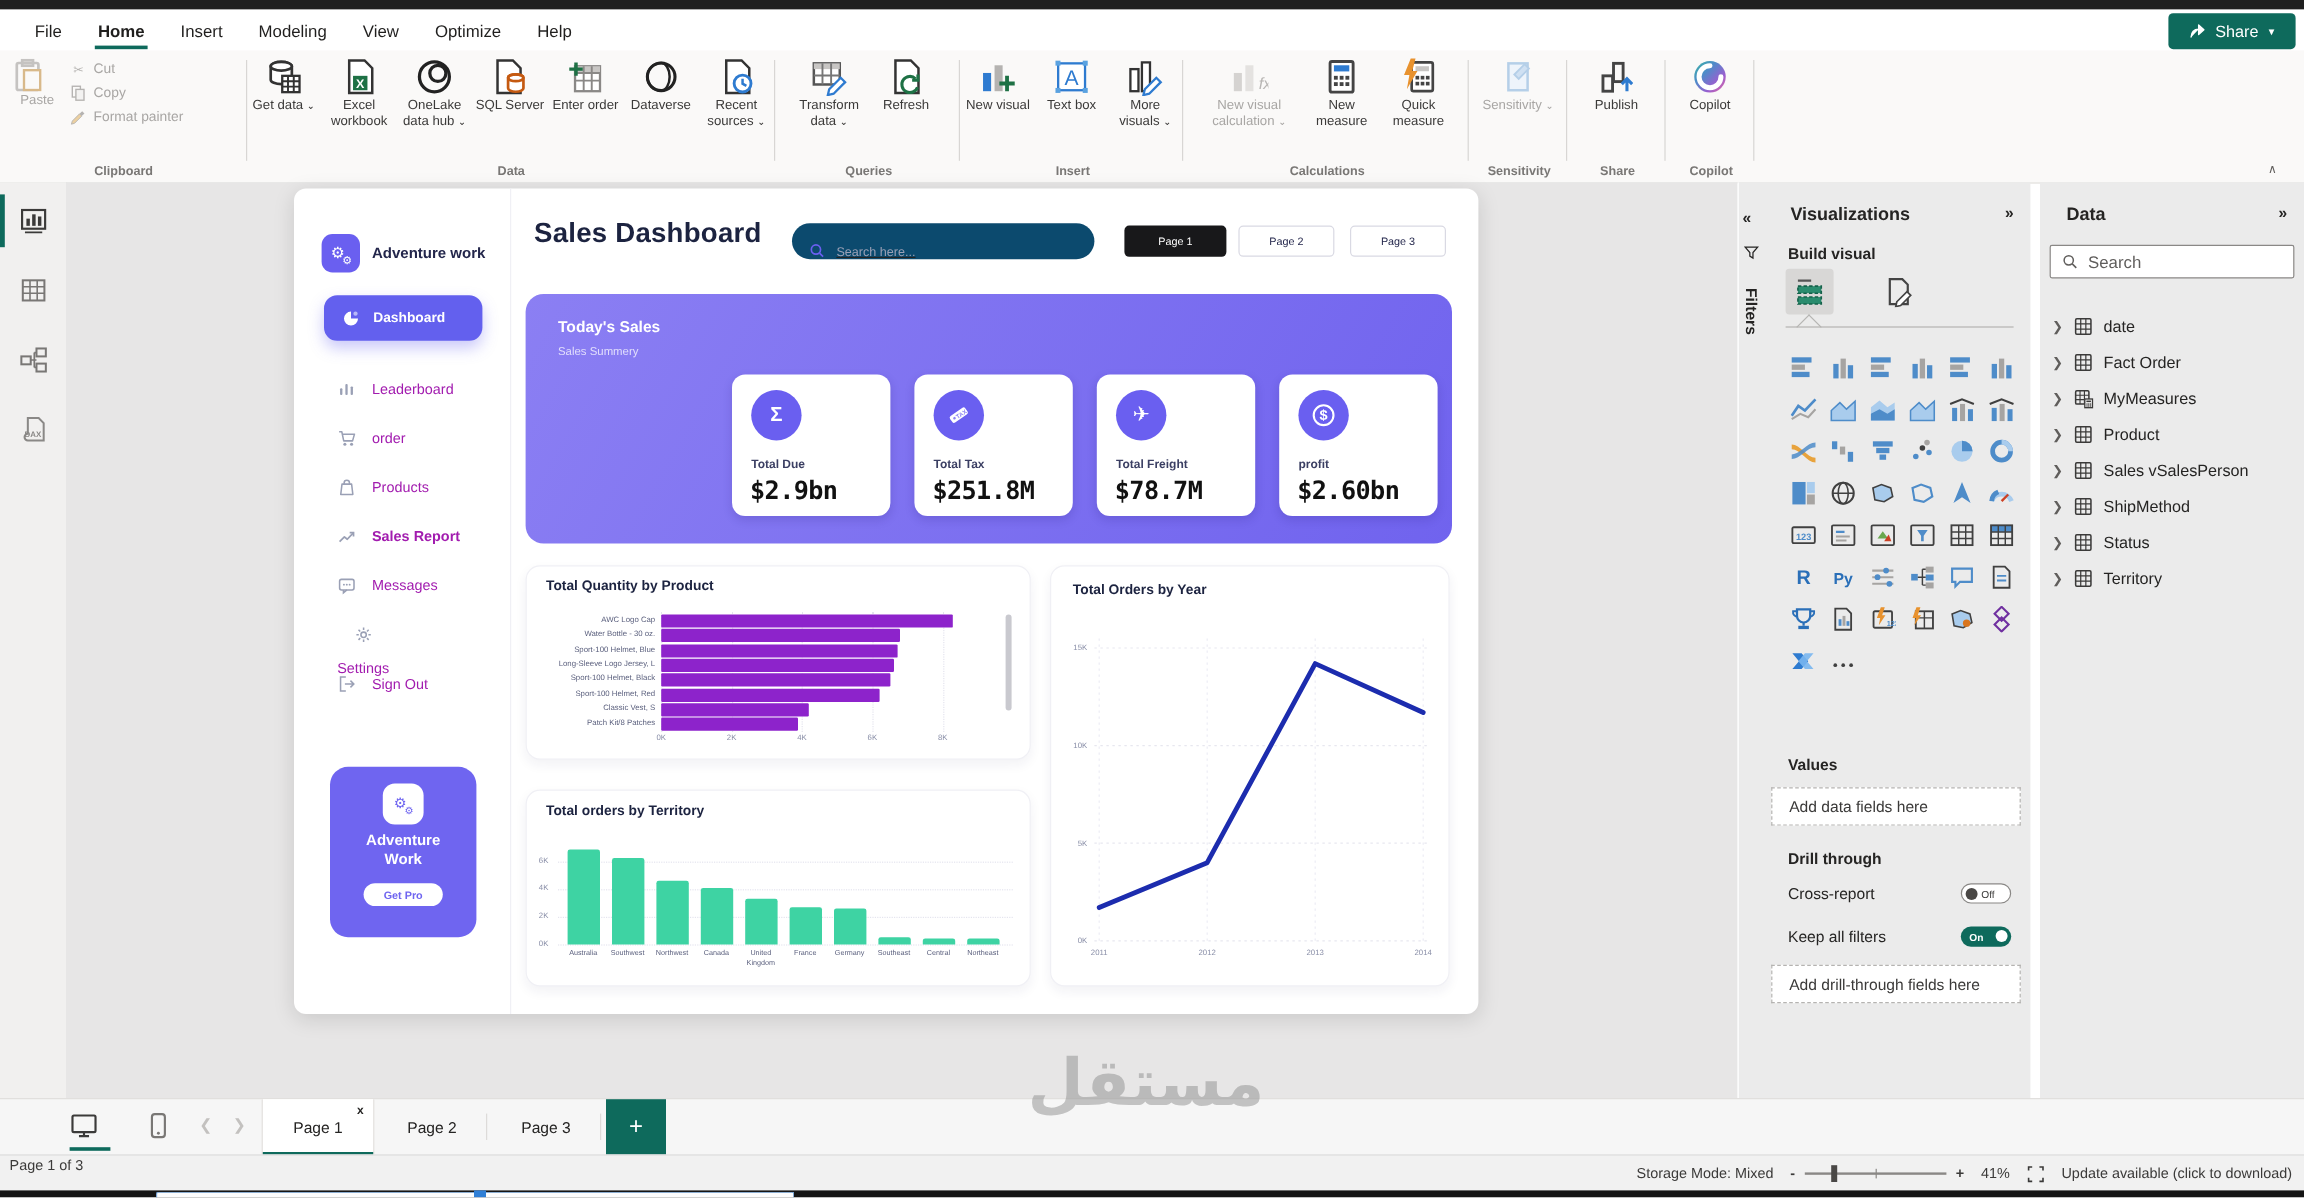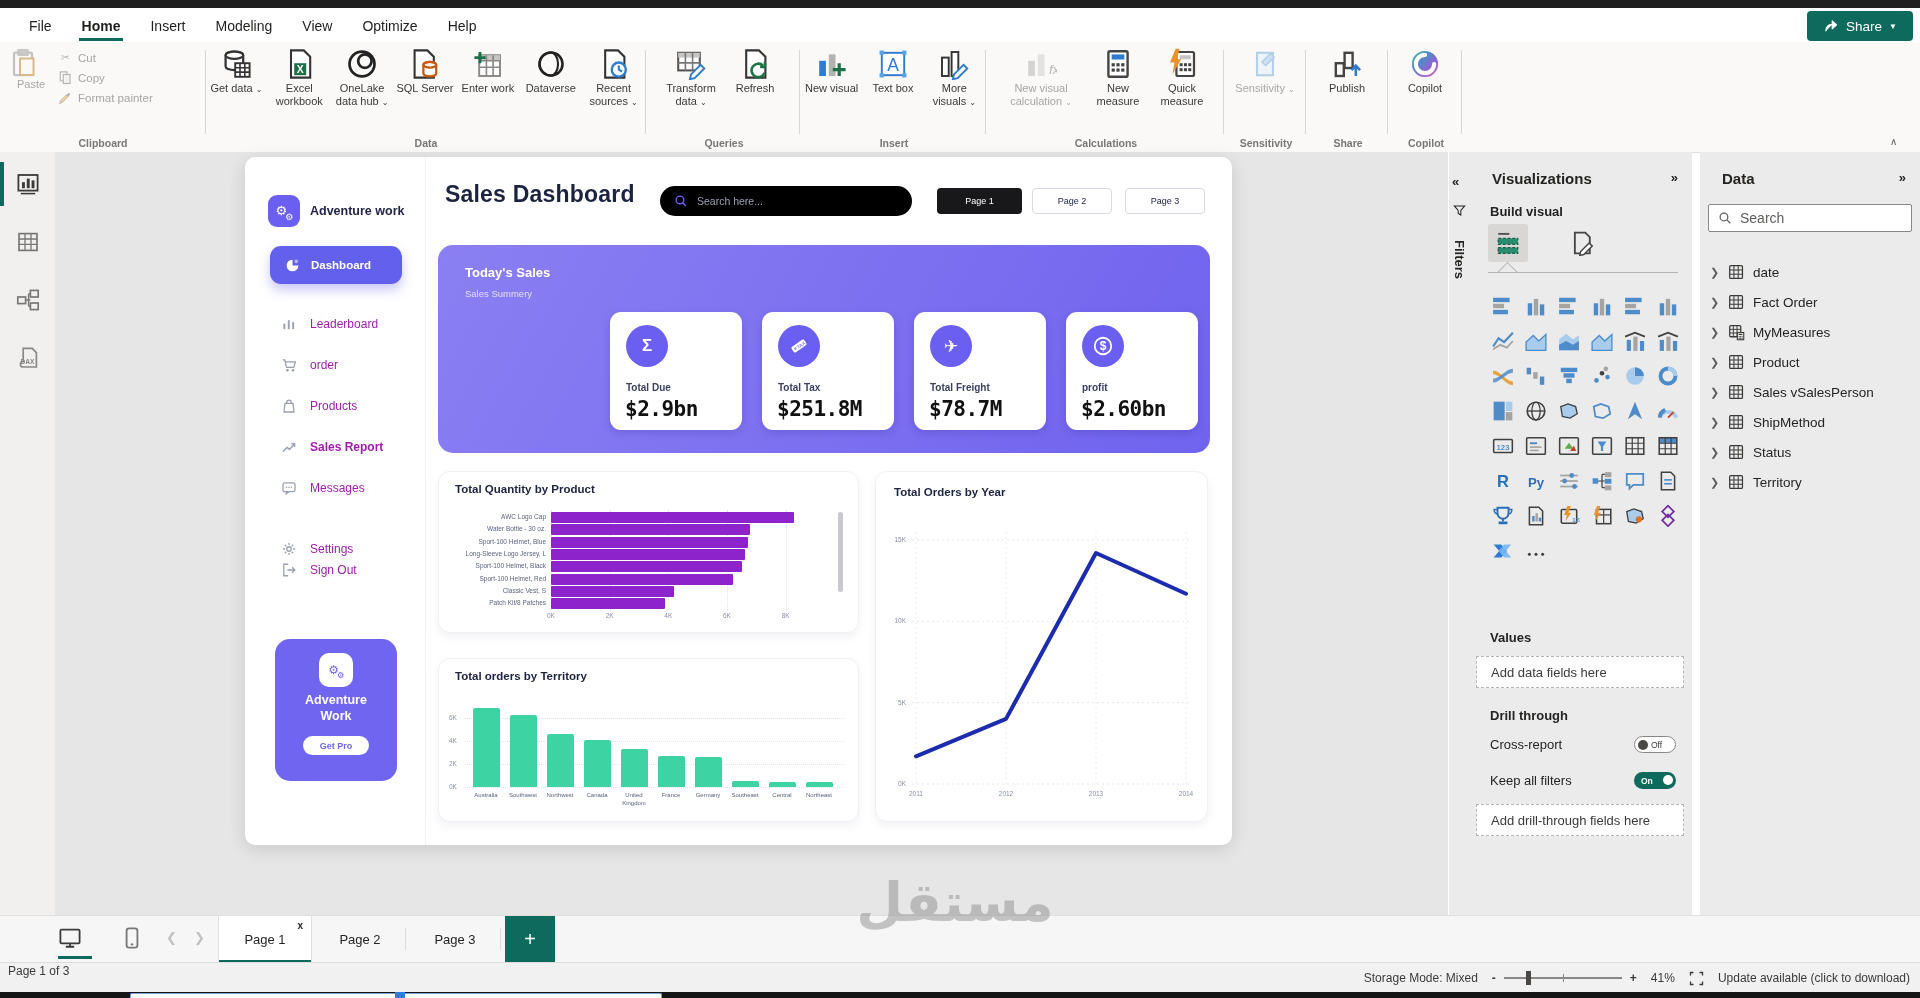--- a/index.html
+++ b/index.html
@@ -42,22 +42,22 @@
      display:flex;align-items:center;gap:11px;padding-left:15px;box-sizing:border-box;color:#fff;font-size:11.5px;font-weight:700;
      box-shadow:0 6px 12px rgba(99,96,238,.35);}
   .side-item{position:absolute;left:36px;display:flex;align-items:center;gap:13px;color:#a21caf;font-size:12px;}
   .promo{position:absolute;left:30px;top:482px;width:122px;height:142px;background:#6f65f0;border-radius:15px;text-align:center;color:#fff;}
   .promo-ic{margin:14px auto 6px;width:34px;height:34px;background:#fff;border-radius:10px;color:#6f65f0;
      display:flex;align-items:center;justify-content:center;font-size:16px;}
   .promo-title{font-size:12.5px;font-weight:700;line-height:1.25;width:70px;margin:0 auto;}
   .promo-btn{margin:12px auto 0;width:66px;height:19px;background:#fff;border-radius:10px;color:#6f65f0;
      font-size:9px;font-weight:700;display:flex;align-items:center;justify-content:center;}
   .dash-title{position:absolute;left:200px;top:24px;font-size:23px;font-weight:800;color:#1c2340;letter-spacing:.2px;}
-  .dash-search{position:absolute;left:415px;top:29px;width:252px;height:30px;background:#000000;border-radius:15px;
-     display:flex;align-items:center;gap:9px;padding-left:14px;box-sizing:border-box;}
+  .dash-search{position:absolute;left:415px;top:29px;width:252px;height:30px;background:#0c4a6e;border-radius:15px;
+     display:flex;align-items:flex-end;gap:9px;padding-left:14px;box-sizing:border-box;text-decoration:underline;}
   .dash-search .ph{font-size:10.5px;color:#9aa0b5;}
   .pagebtn{position:absolute;top:31px;height:26px;border-radius:4px;font-size:9px;display:flex;align-items:center;justify-content:center;}
   .pagebtn.dark{background:#18181a;color:#fff;}
   .pagebtn.lite{background:#fff;border:1px solid #d9d9e3;color:#23264b;box-sizing:border-box;}
   .banner{position:absolute;left:193px;top:88px;width:772px;height:208px;border-radius:15px;
      background:linear-gradient(120deg,#8b7ff3,#7063ee);}
   .banner-title{position:absolute;left:27px;top:20px;font-size:13px;font-weight:700;color:#fff;}
   .banner-sub{position:absolute;left:27px;top:43px;font-size:9.5px;color:rgba(255,255,255,.75);}
   .kpi{position:absolute;top:67px;width:132px;height:118px;background:#fff;border-radius:11px;box-shadow:0 3px 8px rgba(40,30,120,.18);}
   .kpi-ic{position:absolute;left:16px;top:13px;width:42px;height:42px;border-radius:50%;background:#6a5ff0;color:#fff;
@@ -241,21 +241,21 @@
           </div>
           <div class="rbtn" style="">
       <div class="ric">
               <svg width="32" height="32" viewBox="0 0 20 20">
                 <rect x="4.5" y="4.5" width="13" height="13" fill="#fff" stroke="#8a8886" stroke-width="1.2"></rect>
                 <rect x="4.5" y="4.5" width="13" height="3.4" fill="#c8c6c4"></rect>
                 <path d="M4.5,8 h13 M4.5,12 h13 M9,4.5 v13 M13.2,4.5 v13" stroke="#8a8886" stroke-width="1"></path>
                 <path d="M1.5,6 h7 M5,2.5 v7" stroke="#1e7145" stroke-width="1.8"></path>
               </svg>
             </div>
-      <div>Enter work</div>
+      <div>Enter order</div>
           </div>
           <div class="rbtn" style="">
       <div class="ric">
               <svg width="32" height="32" viewBox="0 0 20 20">
                 <circle cx="10" cy="10" r="7.2" fill="none" stroke="#222" stroke-width="1.6"></circle>
                 <path d="M10,2.8 a7.2,7.2 0 0,0 0,14.4 a4.4,7.2 0 0,0 0,-14.4" fill="none" stroke="#222" stroke-width="1.3"></path>
               </svg>
             </div>
       <div>Dataverse</div>
           </div>
@@ -544,21 +544,21 @@
             <svg width="16" height="16" viewBox="0 0 20 20">
               <rect x="2.5" y="3.5" width="15" height="11" rx="2" fill="none" stroke="#9aa0b5" stroke-width="1.6"></rect>
               <path d="M6.5,14.5 v3 l3.6,-3" fill="none" stroke="#9aa0b5" stroke-width="1.6"></path>
               <circle cx="7" cy="9" r="1" fill="#9aa0b5"></circle>
               <circle cx="10" cy="9" r="1" fill="#9aa0b5"></circle>
               <circle cx="13" cy="9" r="1" fill="#9aa0b5"></circle>
             </svg>
           </span>
           <span>Messages</span>
         </div>
-        <div class="side-item" style="top:384px;">
+        <div class="side-item" style="top:364px;flex-direction:column;">
       <span>
             <svg width="16" height="16" viewBox="0 0 20 20">
               <circle cx="10" cy="10" r="2.8" fill="none" stroke="#9aa0b5" stroke-width="1.6"></circle>
               <g stroke="#9aa0b5" stroke-width="1.6">
                 <path d="M10,2.5 v2.5 M10,15 v2.5 M2.5,10 h2.5 M15,10 h2.5 M4.7,4.7 l1.8,1.8 M13.5,13.5 l1.8,1.8 M15.3,4.7 l-1.8,1.8 M6.5,13.5 l-1.8,1.8"></path>
               </g>
             </svg>
           </span>
           <span>Settings</span>
         </div>

